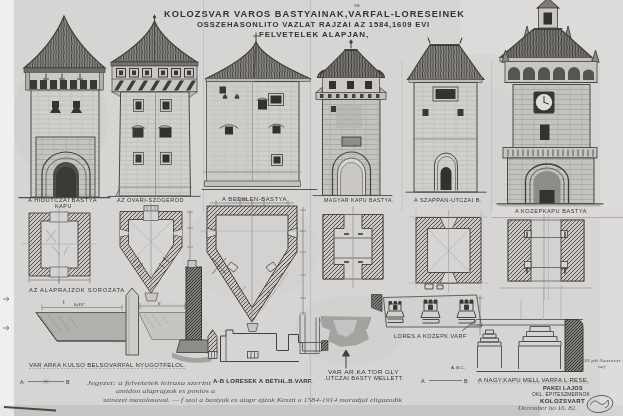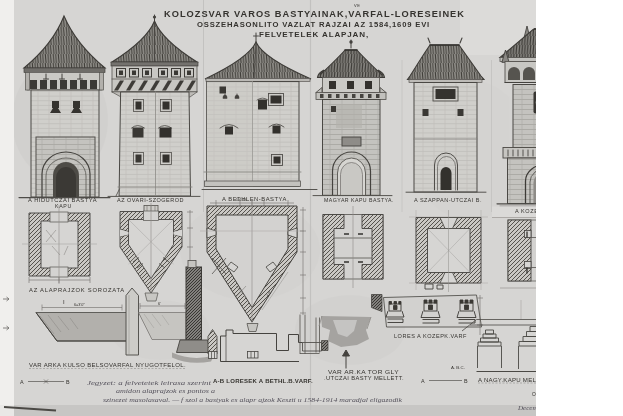--- a/index.html
+++ b/index.html
@@ -1,15 +1,15 @@
 <!DOCTYPE html>
 <html><head><meta charset="utf-8">
 <style>
 html,body{margin:0;padding:0;}
-#page{width:536px;height:416px;position:relative;overflow:hidden;background:#d6d5d3;}
+#page{width:623px;height:416px;position:relative;overflow:hidden;background:#d6d5d3;}
 text{font-family:"Liberation Sans",sans-serif;fill:#35332f;}
 .hs{font-family:"Liberation Serif",serif;font-style:italic;fill:#55525c;}
 </style></head>
 <body>
 <div id="page">
 <svg width="623" height="416" viewBox="0 0 623 416">
 <defs>
 <pattern id="ph" width="4" height="4" patternUnits="userSpaceOnUse">
   <rect width="4" height="4" fill="#cac8c4"></rect>
           <path d="M-1,5 L5,-1 M3,5 L5,3 M-1,1 L1,-1" stroke="#55524d" stroke-width="1"></path>

